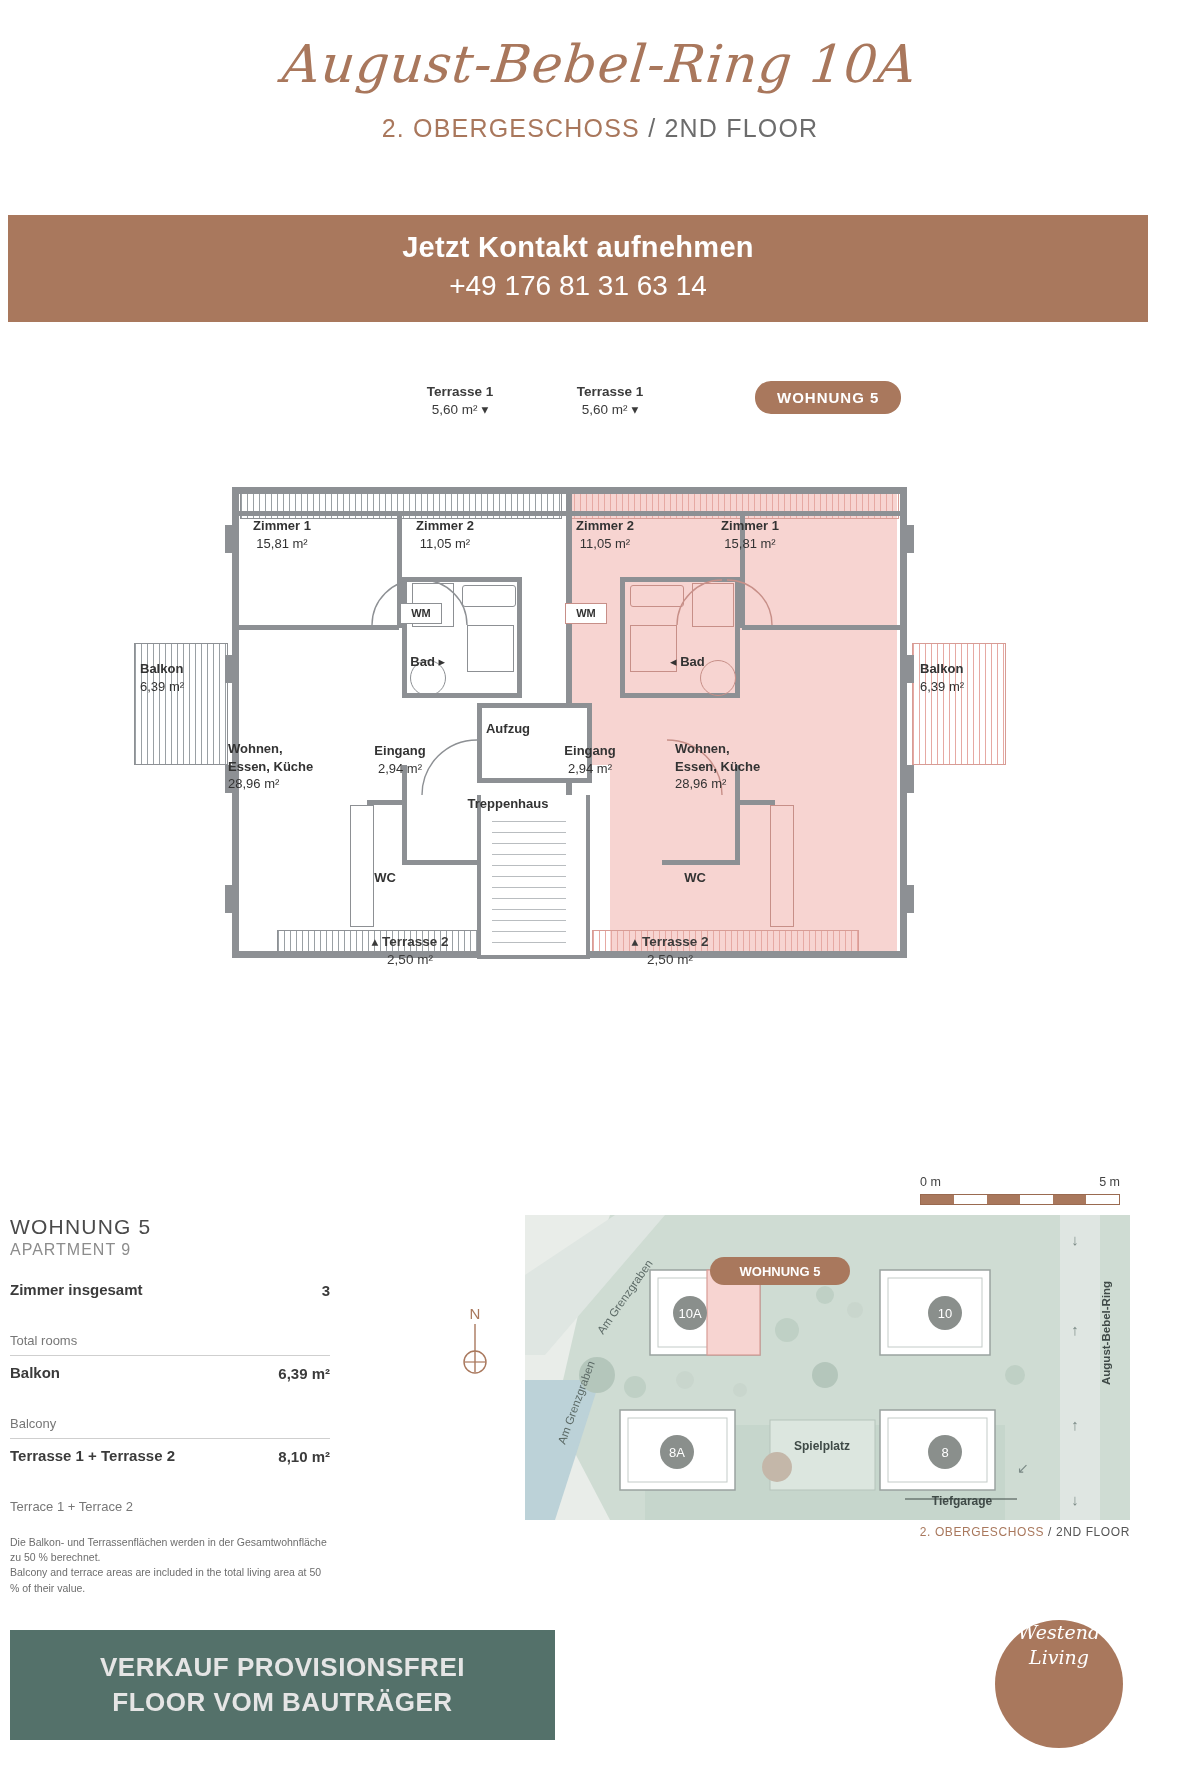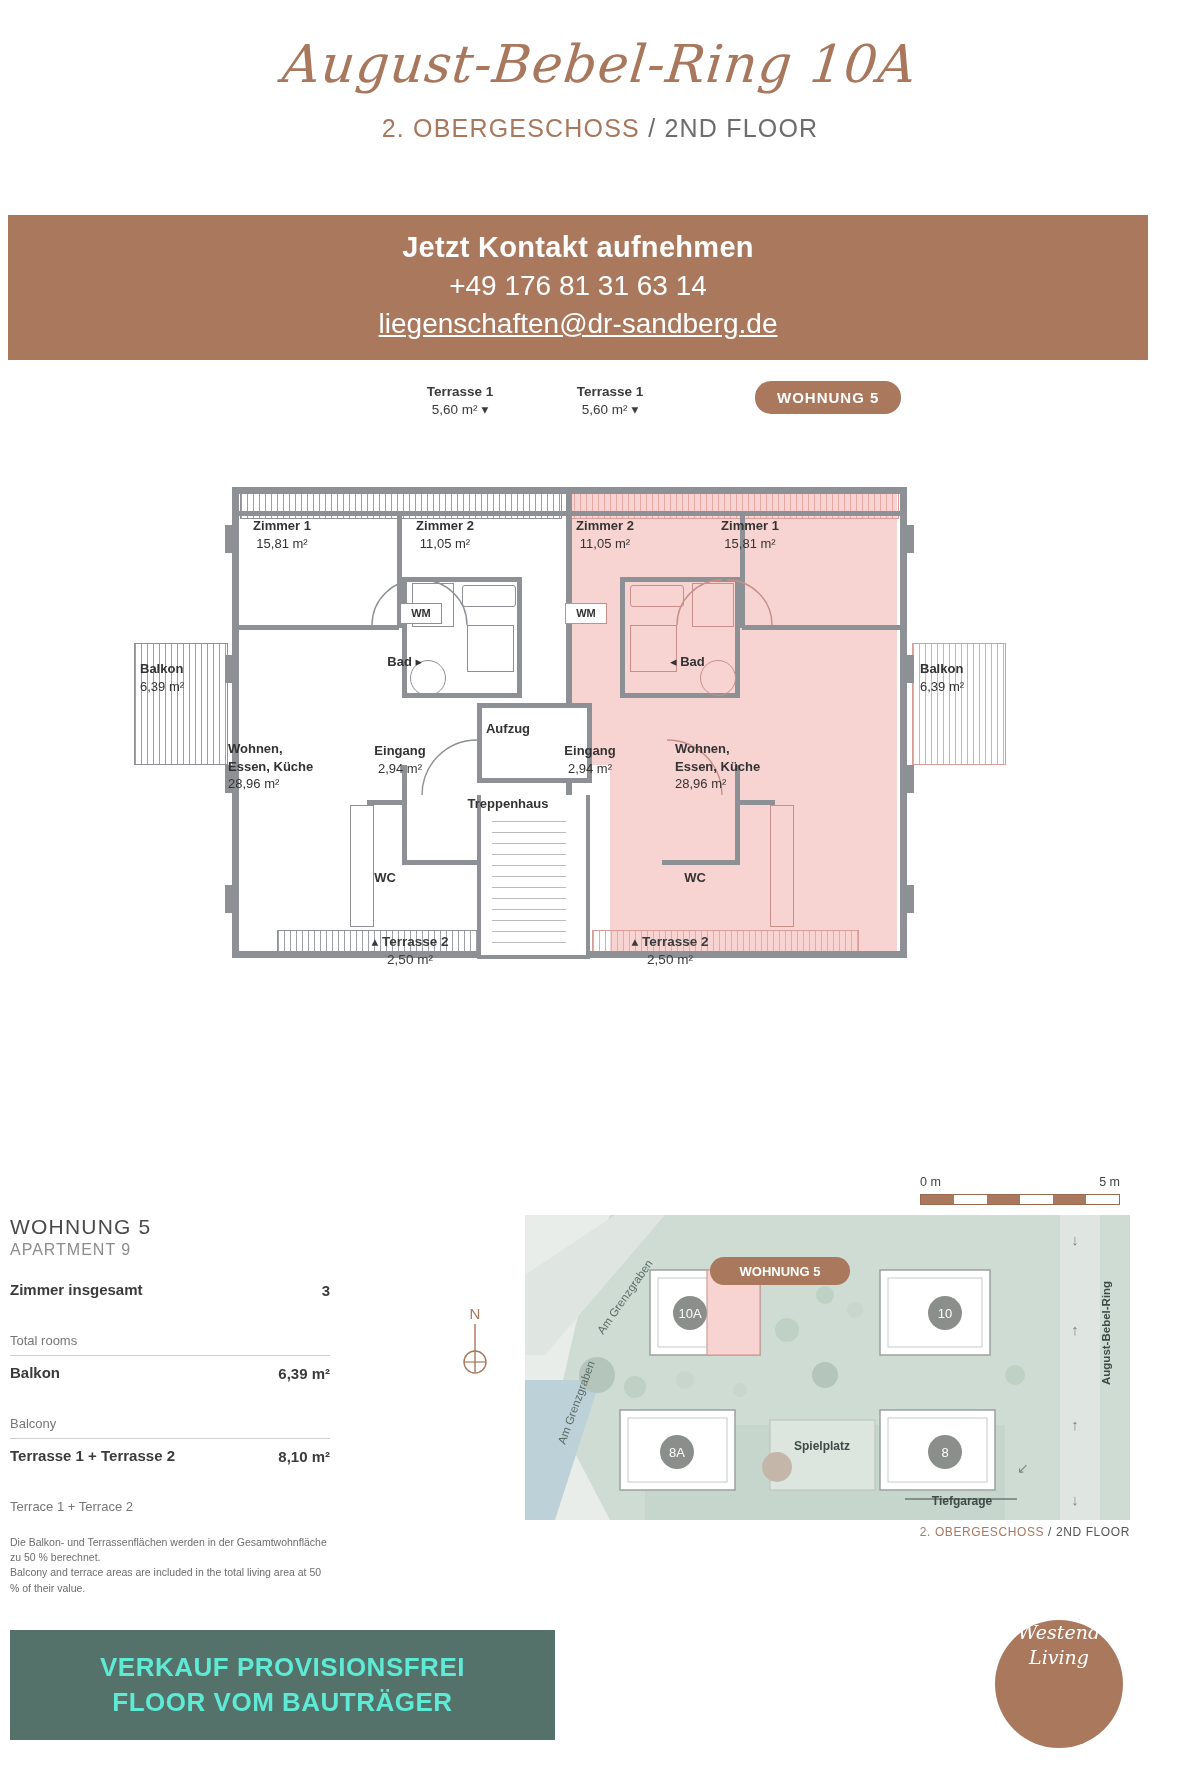--- a/index.html
+++ b/index.html
@@ -90,21 +90,21 @@
   
   .site{position:absolute;left:525px;top:1215px;width:605px;height:330px;}
   .site-img{position:absolute;left:0;top:0;width:605px;height:305px;background:#e8ece8;overflow:hidden;}
   .site-cap{position:absolute;right:0;top:310px;font-size:12px;letter-spacing:.6px;color:#555;}
   .site-cap .b{color:#a9785d;}
   .compass{position:absolute;left:-80px;top:90px;width:60px;text-align:center;color:#a9785d;font-size:15px;}
 
   
   .green{
     position:absolute;left:10px;top:1630px;width:545px;height:110px;
-    background:#54716a;color:#5eead4;display:flex;flex-direction:column;
+    background:#54716a;color:#e5e5e5;display:flex;flex-direction:column;
     align-items:center;justify-content:center;
   }
   .green div{font-size:26px;font-weight:bold;letter-spacing:.5px;line-height:1.35;}
   .logo{
     position:absolute;left:995px;top:1620px;width:128px;height:128px;border-radius:50%;
     background:#a9785d;color:#fff;display:flex;align-items:flex-start;justify-content:center;
     text-align:center;font-family:"DejaVu Serif",serif;font-style:italic;font-size:19px;line-height:1.3;
   }
 </style>
 </head>
@@ -115,21 +115,20 @@
   <div class="hdr-sub">
     <span class="b">2. OBERGESCHOSS</span>
     <span class="g">/</span>
     <span class="g">2ND FLOOR</span>
   </div>
 </div>
 
 <div class="contact">
   <div class="l1">Jetzt Kontakt aufnehmen</div>
   <div class="l2">+49 176 81 31 63 14</div>
-  <div class="l3">liegenschaften@dr-sandberg.de</div>
 </div>
 
 <div class="plan">
 
   <div class="plan-label" style="left:395px;top:-22px;width:130px;">
     <b>Terrasse 1</b><br>
     <span>5,60 m²</span> ▾
   </div>
   <div class="plan-label" style="left:545px;top:-22px;width:130px;">
     <b>Terrasse 1</b><br>
@@ -256,21 +255,21 @@
 
   <div class="txt" style="left:345px;top:337px;width:110px;">
     <b>Eingang</b><br>
     <span>2,94 m²</span>
   </div>
   <div class="txt" style="left:535px;top:337px;width:110px;">
     <b>Eingang</b><br>
     <span>2,94 m²</span>
   </div>
 
-  <div class="txt" style="left:342px;top:248px;width:80px;text-align:right;">
+  <div class="txt" style="left:365px;top:248px;width:80px;text-align:right;">
     <b>Bad</b> ▸
   </div>
   <div class="txt" style="left:670px;top:248px;width:80px;text-align:left;">
     ◂ <b>Bad</b>
   </div>
 
   <div class="txt" style="left:355px;top:464px;width:60px;">
     <b>WC</b>
   </div>
   <div class="txt" style="left:665px;top:464px;width:60px;">

